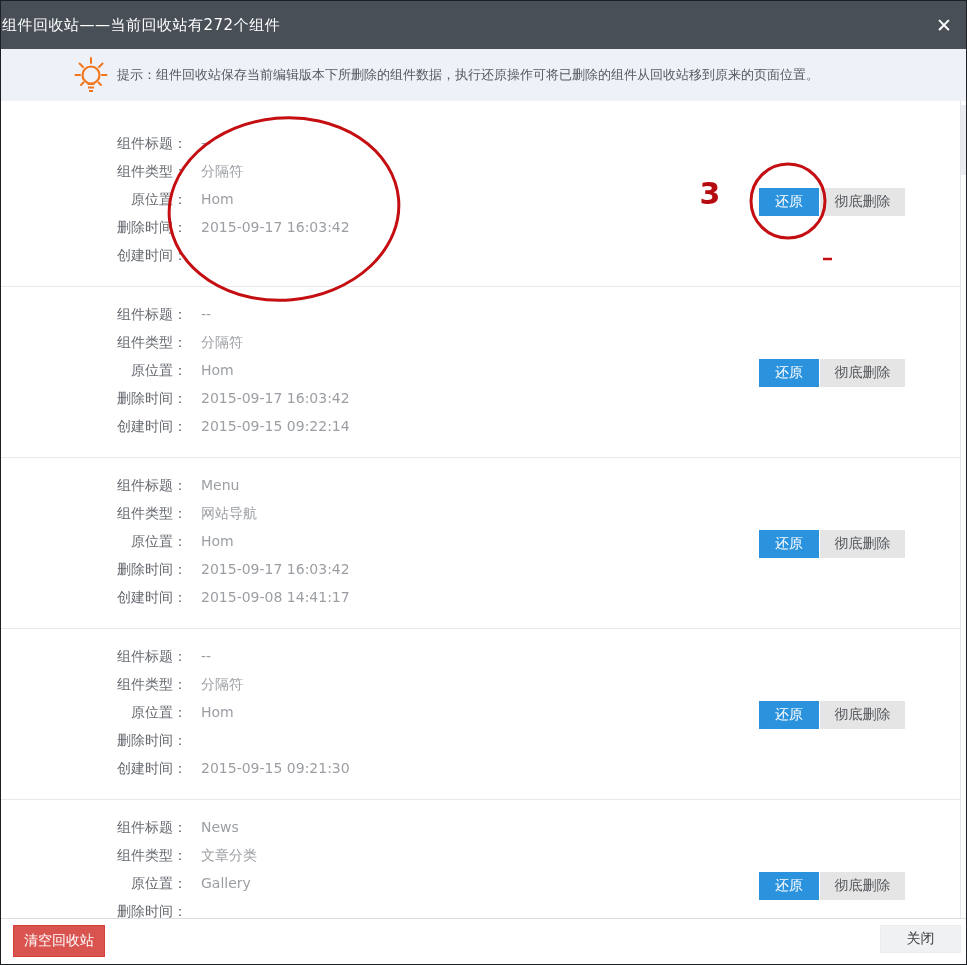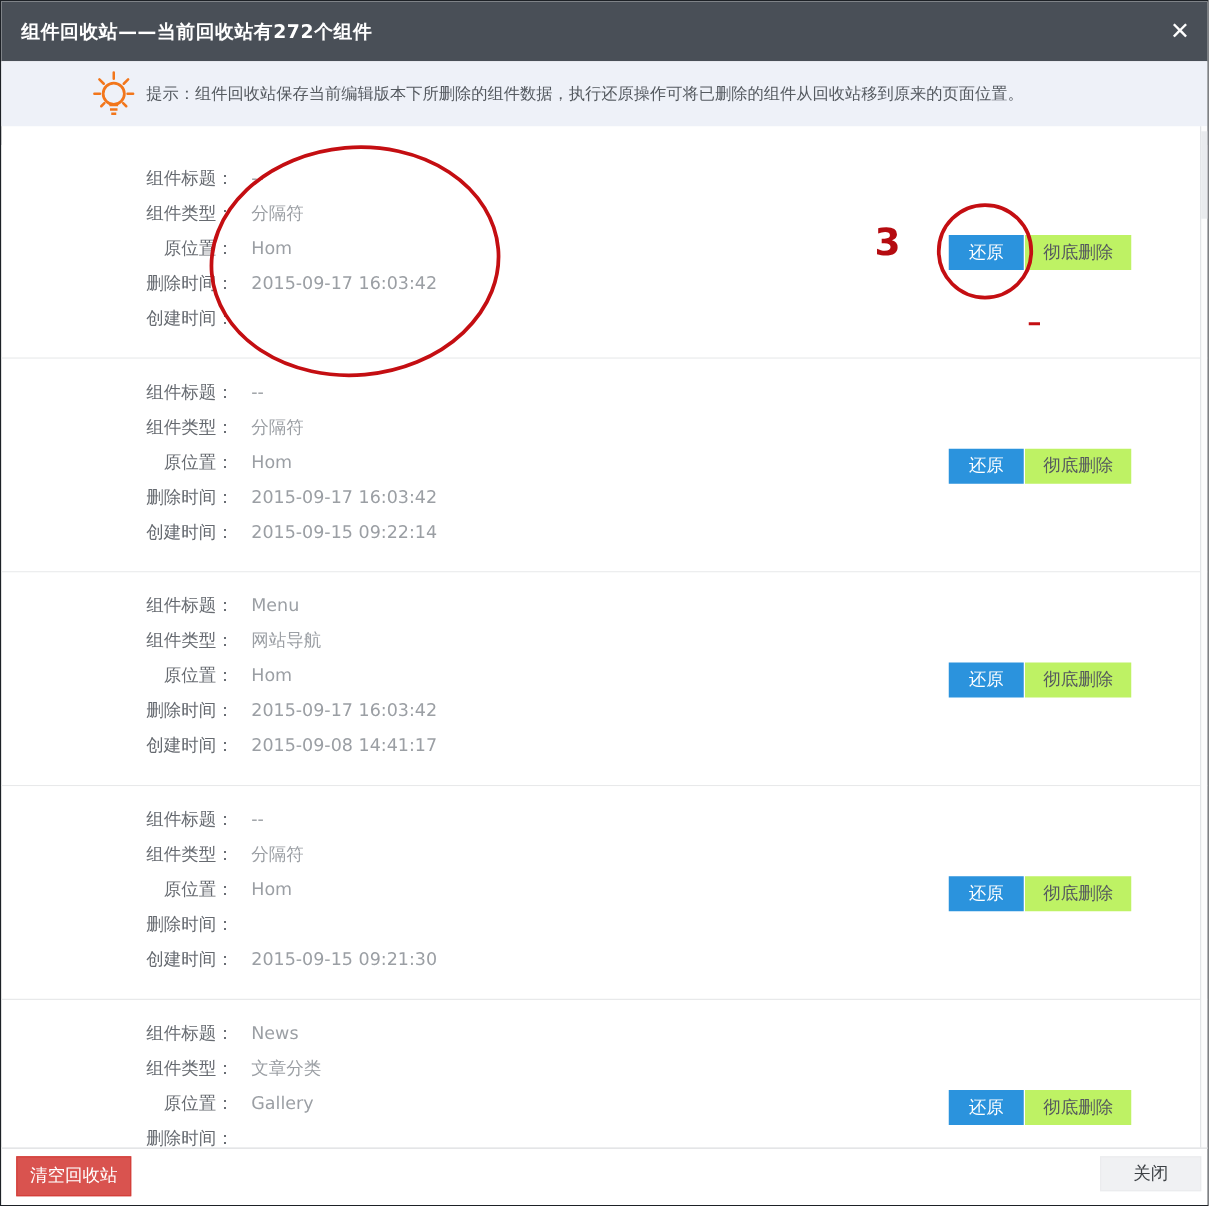--- a/index.html
+++ b/index.html
@@ -3,42 +3,42 @@
 <meta charset="utf-8">
 <style>
   html,body { margin:0; padding:0; background:#fff; }
   body { width:967px; height:965px; font-family:"DejaVu Sans","Liberation Sans",sans-serif; }
   .dialog { position:relative; width:967px; height:965px; box-sizing:border-box;
             border:1px solid #1d2126; background:#fff; overflow:hidden; }
 
   
   .header { position:absolute; top:0; left:0; right:0; height:48px; background:#494f57;
             display:flex; align-items:center; }
-  .header .title { color:#ffffff; font-size:15px; font-weight:bold; margin-left:16px; letter-spacing:0.5px; }
+  .header .title { color:#ffffff; font-size:15px; font-weight:normal; margin-left:1px; letter-spacing:0.5px; }
   .close-btn { position:absolute; right:9px; top:11px; width:26px; height:26px; color:#fff;
                font-size:19px; line-height:26px; text-align:center; cursor:pointer; }
 
   
   .tipbar { position:absolute; top:48px; left:0; right:0; height:52px; background:#eef1f8;
             display:flex; align-items:center; }
   .bulb { margin-left:72px; width:36px; height:40px; flex:0 0 auto; }
   .tip-text { margin-left:8px; font-size:13px; color:#555a60; }
 
   
   .list { position:absolute; top:100px; bottom:45px; left:0; right:0; overflow:hidden;
           box-sizing:border-box; padding-top:15px; }
   .item { position:relative; height:171px; box-sizing:border-box; padding:13px 0 0 88px;
           border-bottom:1px solid #e8e9ea; background:#fff; }
   .field { display:flex; height:28px; line-height:28px; font-size:14px; }
   .field-label { width:98px; text-align:right; color:#666a70; }
   .field-value { margin-left:14px; color:#9b9fa4; }
   .actions { position:absolute; left:758px; top:72px; display:flex;align-items:flex-end; }
   .btn { font-family:inherit; font-size:14px; height:28px; border:none; cursor:pointer; padding:0; }
   .btn-restore { width:60px; background:#2b93dd; color:#fff; }
-  .btn-del { width:85px; background:#bef264; color:#55595e; margin-left:1px; }
+  .btn-del { width:85px; background:#e5e5e5; color:#55595e; margin-left:1px; }
 
   
   .scroll-track { position:absolute; top:100px; bottom:45px; right:0; width:5px;
                   border-left:1px solid #e3e5e8; background:#fcfcfd; }
   .scroll-thumb { position:absolute; top:4px; left:0; width:5px; height:70px; background:#e9ebee; }
 
   
   .footer { position:absolute; bottom:0; left:0; right:0; height:45px; background:#fff;
             border-top:1px solid #dcdddf; }
   .btn-empty { position:absolute; left:12px; top:6px; width:92px; height:32px;

